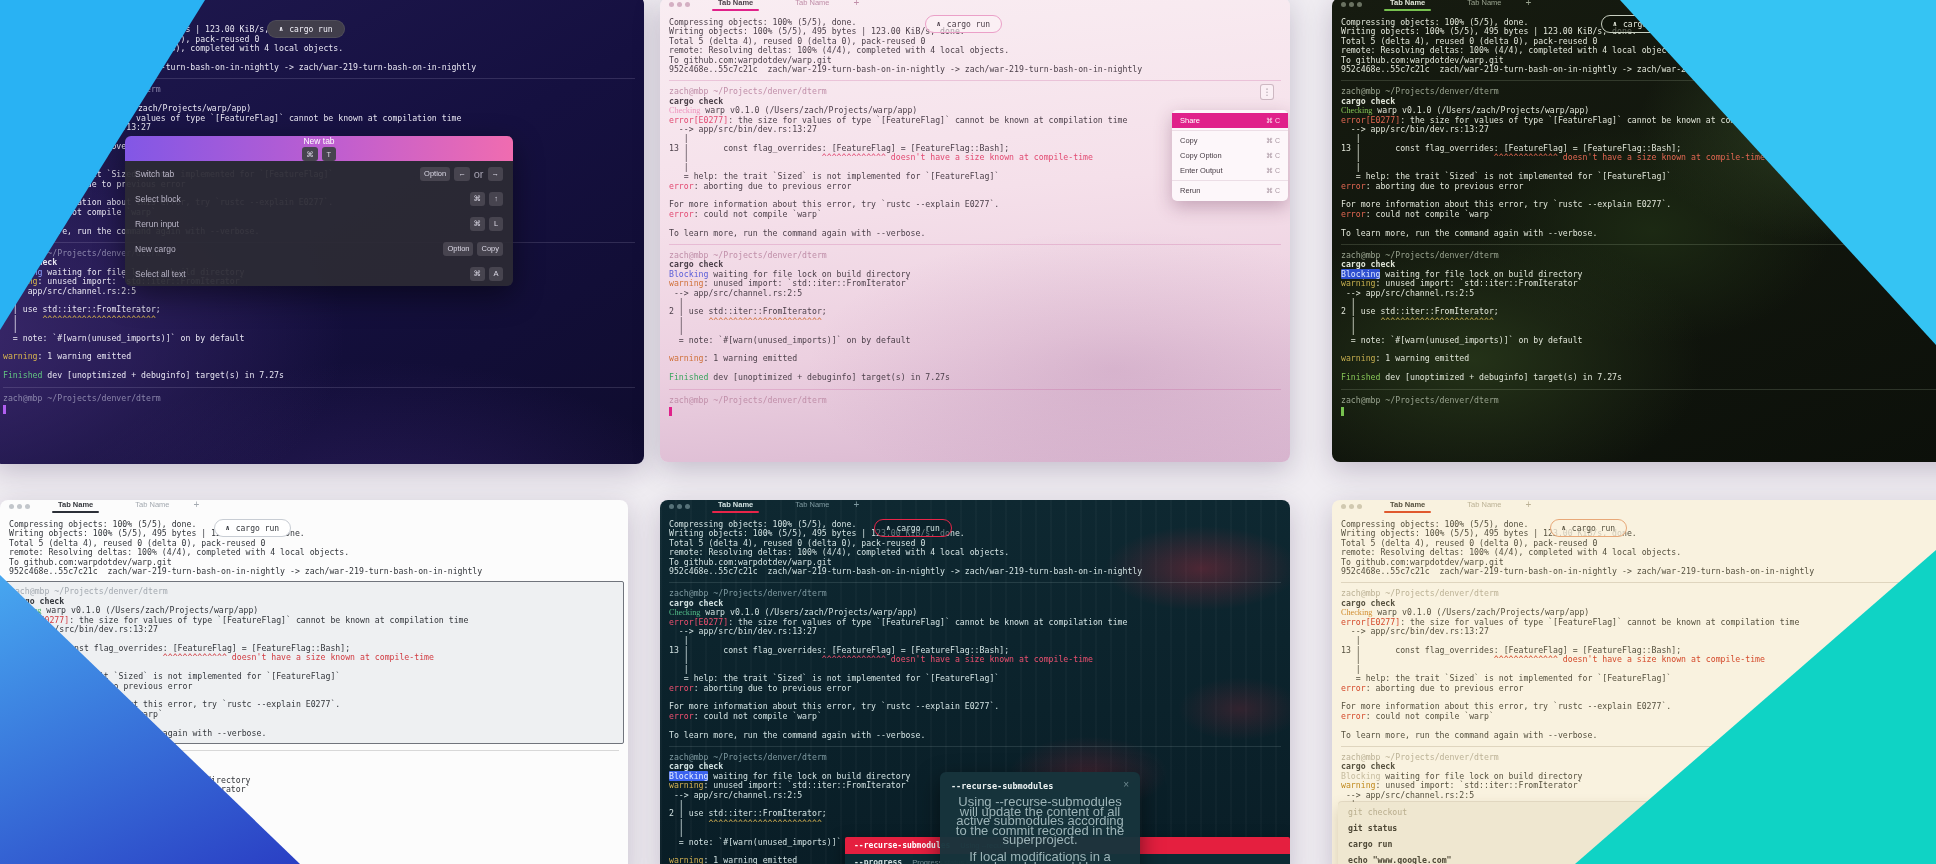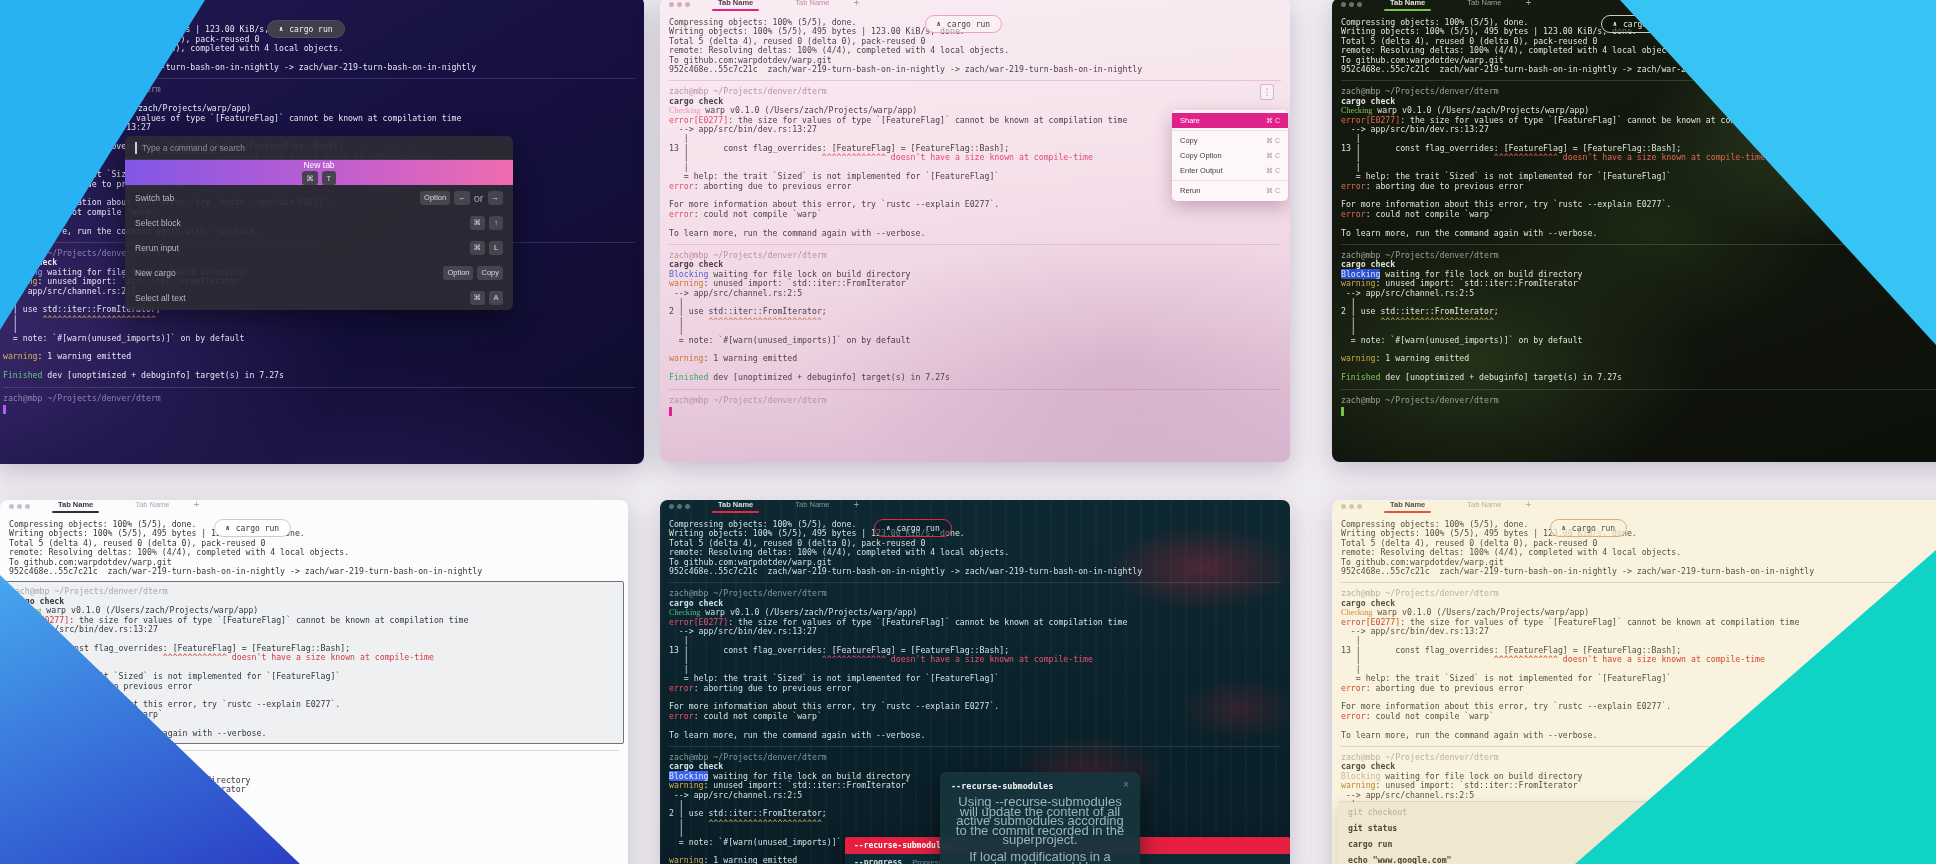--- a/index.html
+++ b/index.html
@@ -220,24 +220,20 @@
       <div class="blk blk-prompt">
         <div class="tl"><span class="tk-dim">zach@mbp ~/Projects/denver/dterm</span></div>
         <div class="tl"><span class="cursor"></span></div>
       </div>
     </div>
   <div class="pill" style="top:24px;">
     <span class="chev">∧</span>
     <span>cargo run</span>
   </div>
   <div class="palette">
-    <div class="pal-input">
-      <span class="pal-caret"></span>
-      <span>Type a command or search</span>
-    </div>
     <div>
         <div class="pal-row sel">
           <span class="pal-label">New tab</span>
           <span class="pal-keys">
             <span class="kbd">⌘</span>
             <span class="kbd">T</span>
           </span>
         </div>
         <div class="pal-row">
           <span class="pal-label">Switch tab</span>

